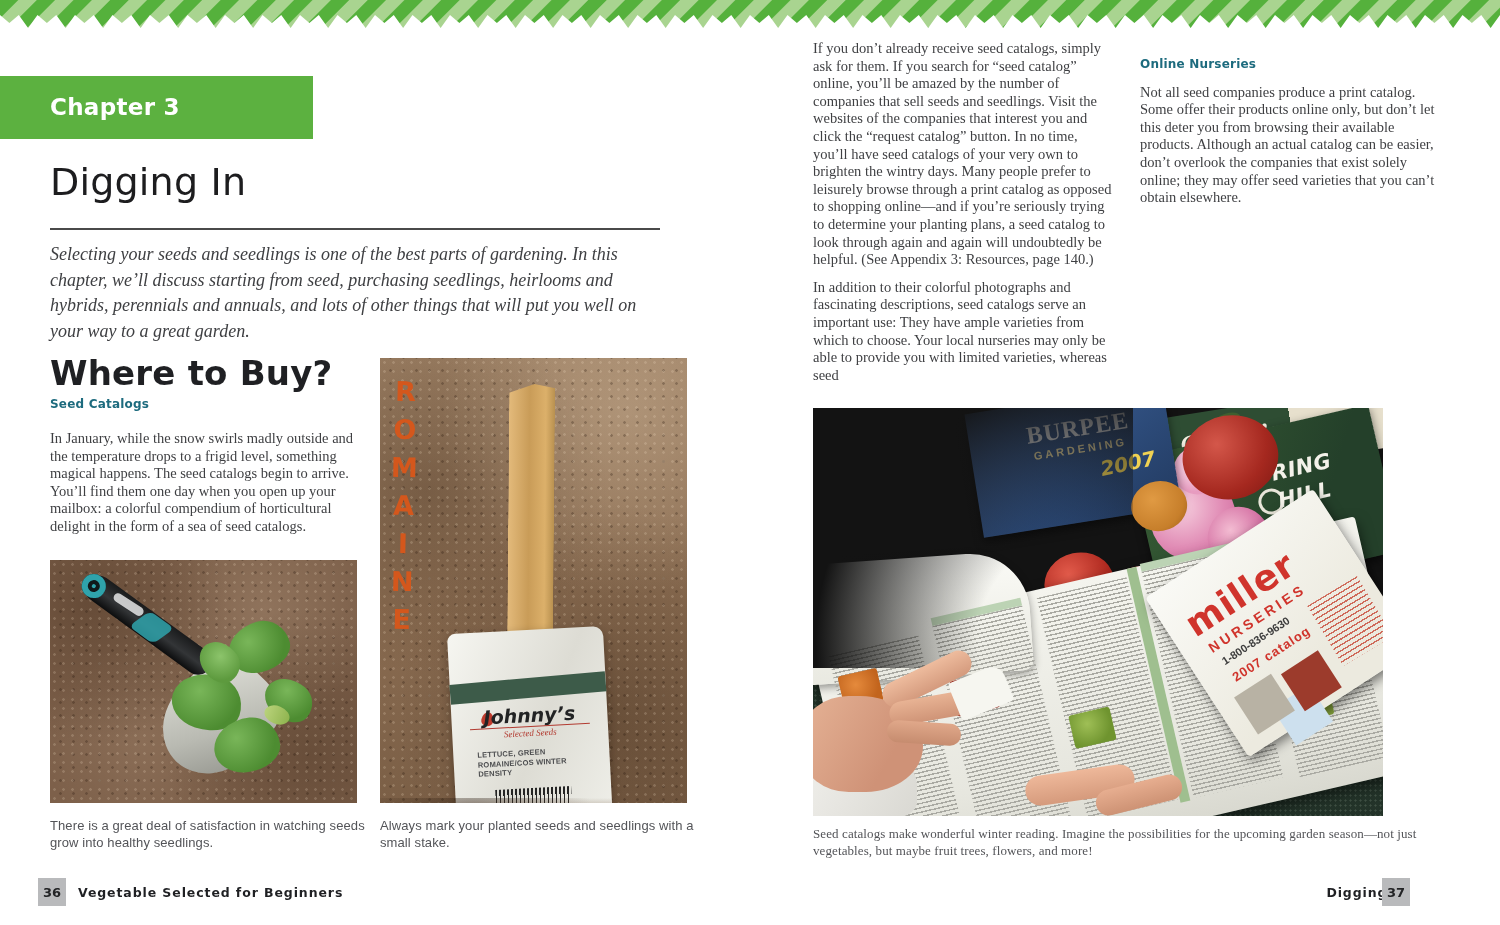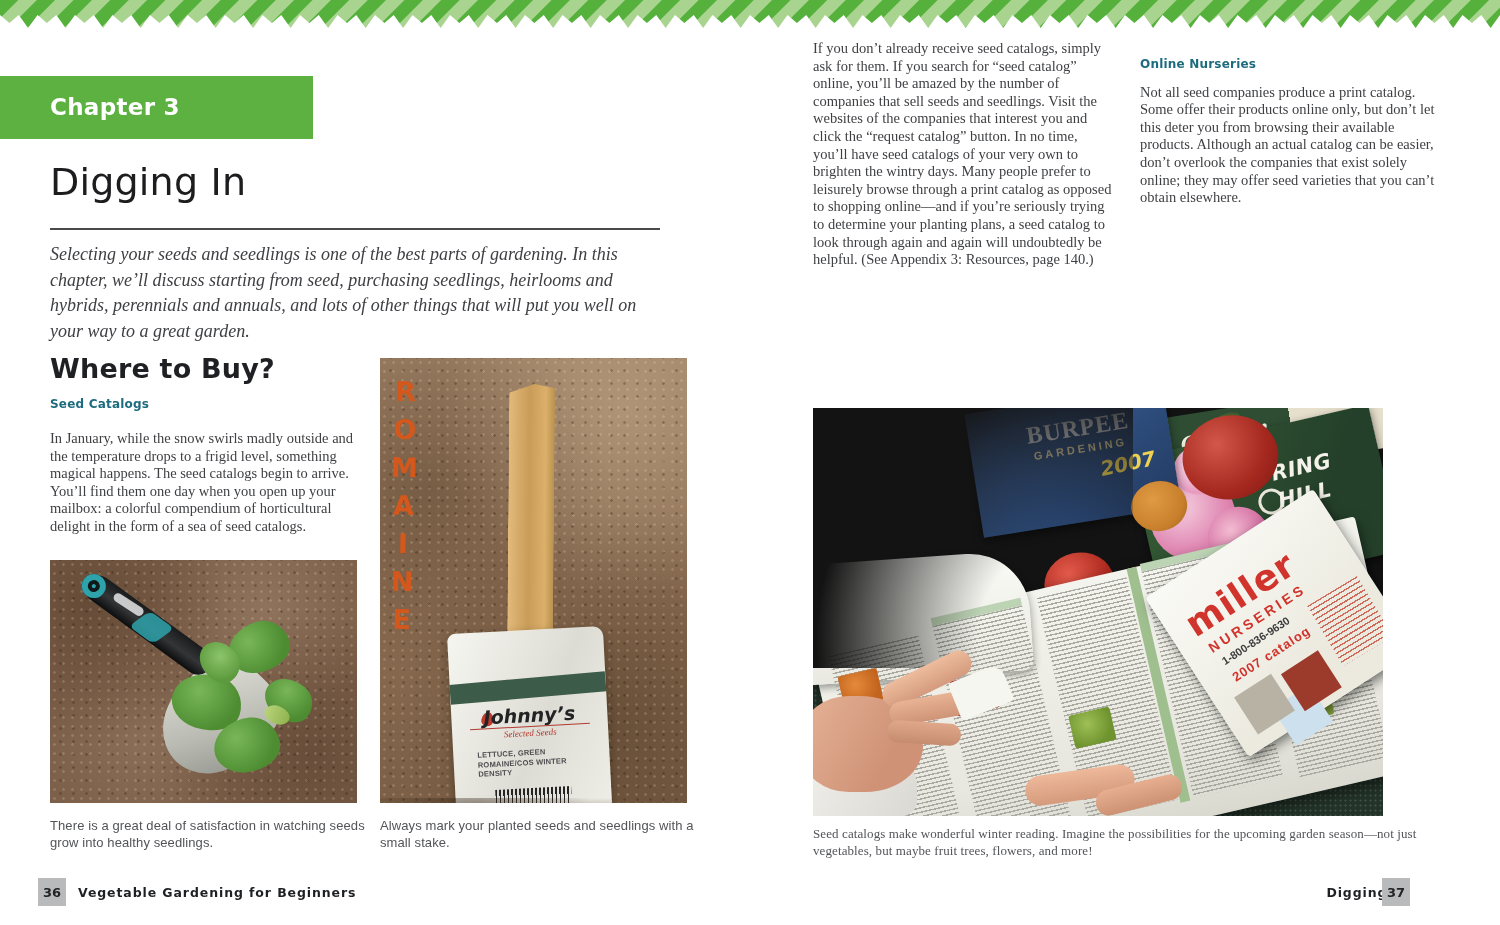--- a/index.html
+++ b/index.html
@@ -22,21 +22,21 @@
     font-size:38px; color:#1d1d1f; letter-spacing:.2px;
   }
   .title-rule { left:50px; top:228px; width:610px; height:2px; background:#4a4a4a; }
   .intro {
     left:50px; top:242px; width:615px;
     font-family:"Liberation Serif", serif; font-style:italic;
     font-size:18px; line-height:25.5px; color:#3e3f42;
   }
   .h-where {
     left:50px; top:353px; font-family:"DejaVu Sans", sans-serif; font-weight:bold;
-    font-size:27px; color:#1f2023; letter-spacing:.2px;
+    font-size:34px; color:#1f2023; letter-spacing:.2px;
   }
   .h-teal {
     font-family:"DejaVu Sans", sans-serif; font-weight:bold;
     font-size:12px; color:#1d6b7e; letter-spacing:.2px;
   }
   .h-seed { left:50px; top:397px; }
   .serif-body {
     font-family:"Liberation Serif", serif; font-size:14.5px; line-height:17.6px; color:#3e3f42;
   }
   .body-left { left:50px; top:430px; width:324px; }
@@ -325,24 +325,25 @@
     <div class="barcode"></div>
   </div>
 
   <div class="soil-front"></div>
 </div>
 
 <p class="abs caption cap1">There is a great deal of satisfaction in watching seeds grow into healthy seedlings.</p>
 <p class="abs caption cap2">Always mark your planted seeds and seedlings with a small stake.</p>
 
 <div class="abs pagebox pagebox-left">36</div>
-<div class="abs running-foot foot-left">Vegetable Gardening for Beginners</div>
+<div class="abs running-foot foot-left">Vegetable Selected for Beginners</div>
 
 <div class="abs col col1 serif-body">
   <p>If you don’t already receive seed catalogs, simply ask for them. If you search for “seed catalog” online, you’ll be amazed by the number of companies that sell seeds and seedlings. Visit the websites of the companies that interest you and click the “request catalog” button. In no time, you’ll have seed catalogs of your very own to brighten the wintry days. Many people prefer to leisurely browse through a print catalog as opposed to shopping online—and if you’re seriously trying to determine your planting plans, a seed catalog to look through again and again will undoubtedly be helpful. (See Appendix 3: Resources, page 140.)</p>
+  <p>In addition to their colorful photographs and fascinating descriptions, seed catalogs serve an important use: They have ample varieties from which to choose. Your local nurseries may only be able to provide you with limited varieties, whereas seed</p>
 </div>
 
 <div class="abs col col2 serif-body">
   <h3 class="h-teal h-online">Online Nurseries</h3>
   <p>Not all seed companies produce a print catalog. Some offer their products online only, but don’t let this deter you from browsing their available products. Although an actual catalog can be easier, don’t overlook the companies that exist solely online; they may offer seed varieties that you can’t obtain elsewhere.</p>
 </div>
 
 <div class="abs photo photo3">
   <div class="table-speckle"></div>
   <div class="wood-edge"></div>

